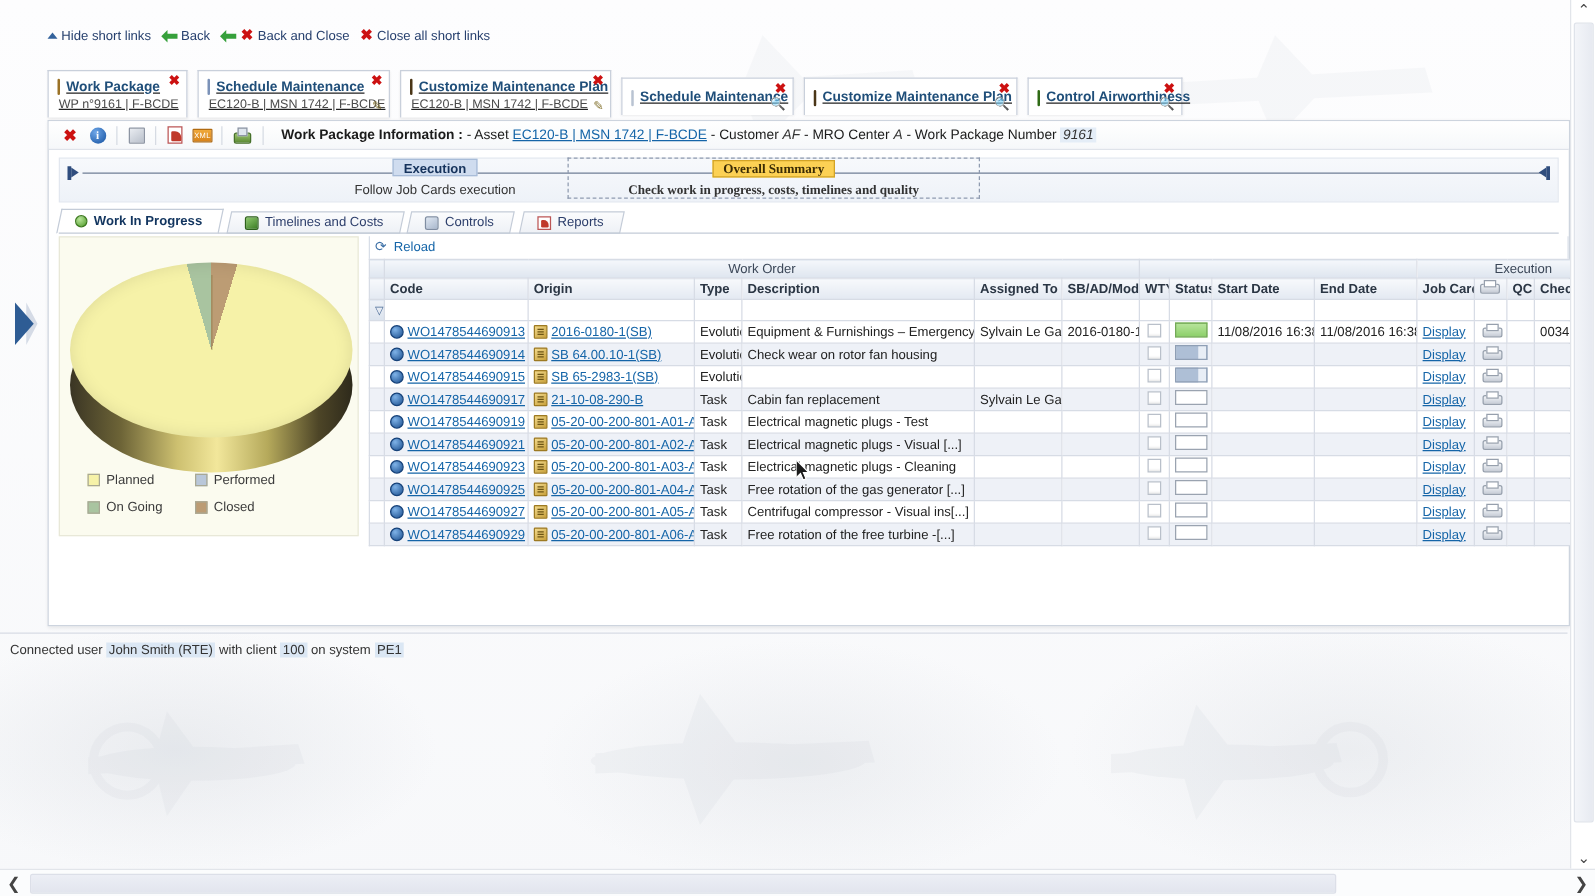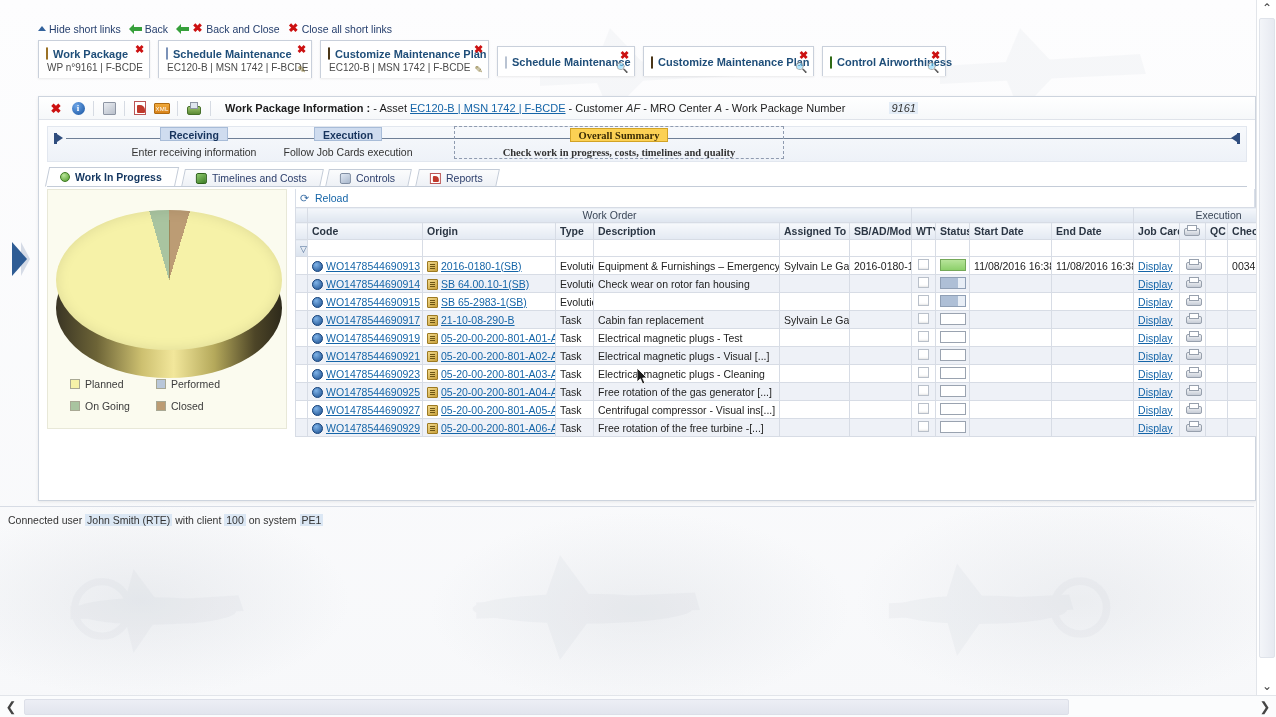--- a/index.html
+++ b/index.html
@@ -36,22 +36,22 @@
   .tri-up { width:0;height:0;border-left:4px solid transparent;border-right:4px solid transparent;border-bottom:5px solid #33629c; }
 
   .ic { display:inline-block; position:relative; }
   .ic-backarrow { width:13px;height:10px; }
   .ic-backarrow:before{content:"";position:absolute;left:4px;top:3px;width:9px;height:4px;background:#36a03b;}
   .ic-backarrow:after{content:"";position:absolute;left:0;top:0px;width:0;height:0;border-top:5px solid transparent;border-bottom:5px solid transparent;border-right:5px solid #36a03b;}
   .ic-xred { width:11px;height:11px;color:#cc1111;font-weight:bold;font-size:12px;line-height:11px;text-align:center; }
 
   
   .tabstrip {
-    position:absolute; left:38px; top:40px; width:1212px; height:46px;
-    display:flex; align-items:flex-start; gap:8px;
+    position:absolute; left:38px; top:56px; width:1212px; height:46px;
+    display:flex; align-items:flex-start; gap:8px;text-decoration:underline;
   }
   .ntab {
     position:relative; height:38px; background:#ffffff;
     border:1px solid #c9d0db; border-bottom:none;
     box-shadow:0 1px 2px rgba(0,0,0,.08);
     padding:4px 26px 3px 7px; display:flex; flex-direction:column; justify-content:center;
   }
   .ntab.single { justify-content:center; height:30px; margin-top:6px; padding-right:28px;}
   .ntab-title { display:flex; align-items:center; gap:5px; font-weight:bold; font-size:11px; color:#1f4e79; white-space:nowrap; }
   .ntab-sub { font-size:10px; color:#4a4a4a; margin-top:2px; white-space:nowrap; padding-left:1px;}
@@ -74,21 +74,21 @@
     height:23px; border-bottom:1px solid #dfe3ea;
     display:flex; align-items:center; gap:0px; padding:0 6px;
     background:linear-gradient(180deg,#ffffff,#f6f8fa);
   }
   .tbtn { width:22px;height:19px; display:flex;align-items:center;justify-content:center; cursor:pointer; }
   .tsep { width:1px;height:15px;background:#d6dbe3;margin:0 4px; }
   .tb-title { margin-left:10px; font-size:11px; color:#1b1b1b; white-space:nowrap;}
   .tb-title b { font-weight:bold; }
   .tb-link { color:#1565a8; text-decoration:underline; cursor:pointer; }
   .tb-it { font-style:italic; color:#333; }
-  .tb-hi { font-style:italic; color:#333; background:#e4edf7; padding:0 2px;margin-left:41px; }
+  .tb-hi { font-style:italic; color:#333; background:#e4edf7; padding:0 2px; }
 
   .icn-save { width:13px;height:13px;background:linear-gradient(145deg,#e9ecf1,#b9c0cb);border:1px solid #8d95a3;border-radius:1px;}
   .icn-pdf { width:12px;height:14px;background:#fff;border:1px solid #b55; position:relative;}
   .icn-pdf:after{content:"";position:absolute;left:2px;top:3px;width:8px;height:8px;background:#c0392b;border-radius:1px 5px 1px 1px;}
   .icn-xml { width:16px;height:11px;background:linear-gradient(180deg,#f0a93a,#d8831a);border:1px solid #b06a10;border-radius:1px;color:#fff;font-size:6px;line-height:11px;text-align:center;letter-spacing:.3px;}
   .icn-print2 { width:14px;height:13px;position:relative; }
   .icn-print2:before{content:"";position:absolute;left:1px;top:4px;width:12px;height:7px;background:linear-gradient(180deg,#9cc36d,#5b8a34);border:1px solid #46702a;border-radius:2px;}
   .icn-print2:after{content:"";position:absolute;left:4px;top:0px;width:6px;height:5px;background:#dfe6ee;border:1px solid #8d95a3;}
   .icn-info { width:13px;height:13px;border-radius:50%;background:radial-gradient(circle at 35% 30%,#6ea6e8,#13509e);color:#fff;font-weight:bold;font-size:9px;line-height:13px;text-align:center;font-family:"Liberation Serif",serif;}
   .icn-xbig { color:#cc1111;font-weight:bold;font-size:13px;line-height:13px; }
@@ -372,24 +372,20 @@
         <span>- Work Package Number</span>
         <span class="tb-hi">9161</span>
       </div>
     </div>
 
     <div class="flowbar">
       <div class="flow-line"></div>
       <div class="flow-start"></div>
       <div class="flow-end"></div>
 
-      <div class="flow-step" style="left:48px;width:196px;">
-        <span class="flow-chip">Receiving</span>
-        <div class="flow-desc">Enter receiving information</div>
-      </div>
       <div class="flow-step" style="left:200px;width:200px;">
         <span class="flow-chip">Execution</span>
         <div class="flow-desc">Follow Job Cards execution</div>
       </div>
       <div class="flow-step current" style="left:406px;width:330px;">
         <span class="flow-chip active">Overall Summary</span>
         <div class="flow-desc">Check work in progress, costs, timelines and quality</div>
       </div>
     </div>
 

